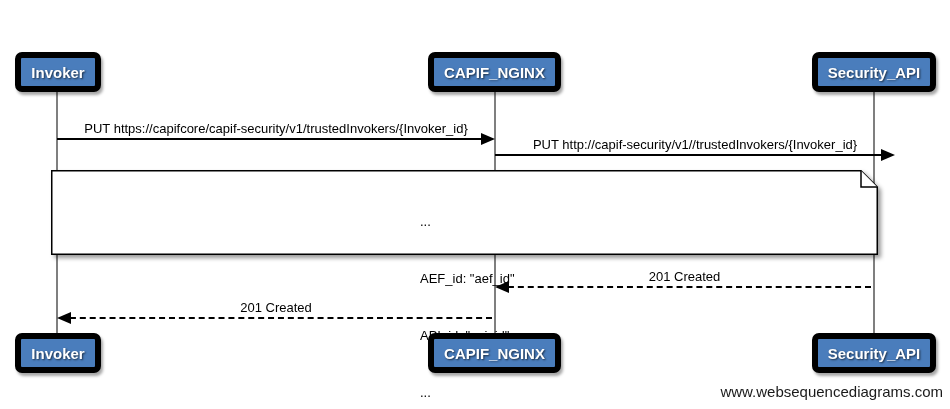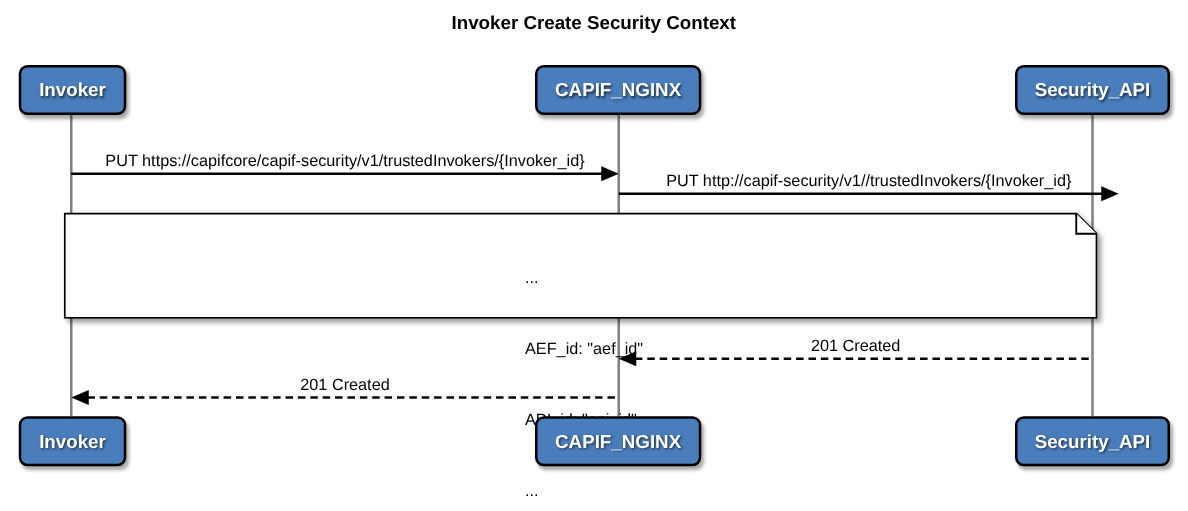--- a/index.html
+++ b/index.html
@@ -31,21 +31,21 @@
     top: 92px;
     height: 241px;
     width: 2px;
     background: #7f7f7f;
     z-index: 1;
   }
   .actor {
     position: absolute;
     height: 40px;
     background: #4a7dbc;
-    border: 2px solid #000000;
+    border: 6px solid #000000;
     border-radius: 7px;
     box-shadow: 2px 3px 3px rgba(0,0,0,0.35);
     color: #ffffff;
     font-size: 15px;
     font-weight: bold;
     text-shadow: 1px 1px 2px rgba(0,0,0,0.65);
     display: flex;
     align-items: center;
     justify-content: center;
     z-index: 4;
@@ -130,21 +130,20 @@
     right: 7px;
     font-size: 15px;
     color: #1a1a1a;
   }
 </style>
 </head>
 <body>
 
 <div class="diagram">
 
-  <div class="title">Invoker Create Security Context</div>
 
   <div class="lifeline" style="left:56px;"></div>
   <div class="lifeline" style="left:494px;"></div>
   <div class="lifeline" style="left:873px;"></div>
 
   <div class="actor" style="left:15px;top:52px;width:86px;">
     <span>Invoker</span>
   </div>
   <div class="actor" style="left:428px;top:52px;width:133px;">
     <span>CAPIF_NGINX</span>
@@ -193,14 +192,15 @@
   <div class="actor" style="left:15px;top:333px;width:86px;">
     <span>Invoker</span>
   </div>
   <div class="actor" style="left:428px;top:333px;width:133px;">
     <span>CAPIF_NGINX</span>
   </div>
   <div class="actor" style="left:812px;top:333px;width:124px;">
     <span>Security_API</span>
   </div>
 
+  <div class="watermark">www.websequencediagrams.com</div>
 
 </div>
 
 </body></html>

